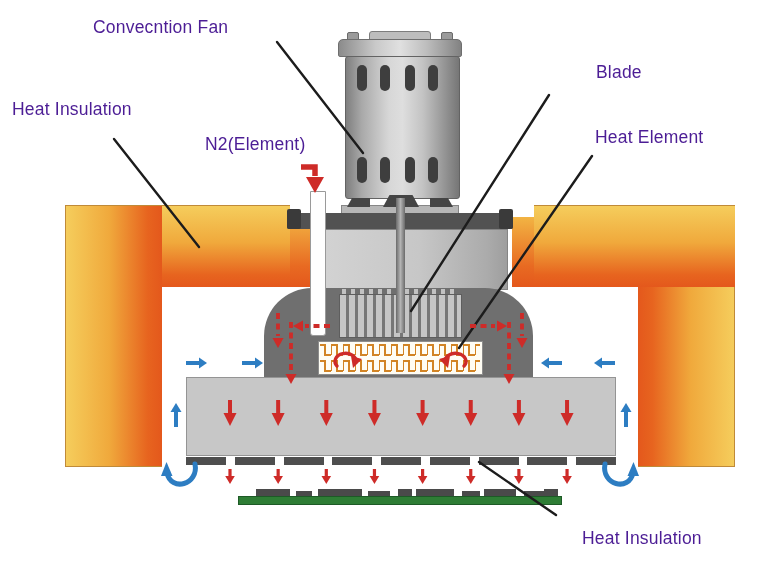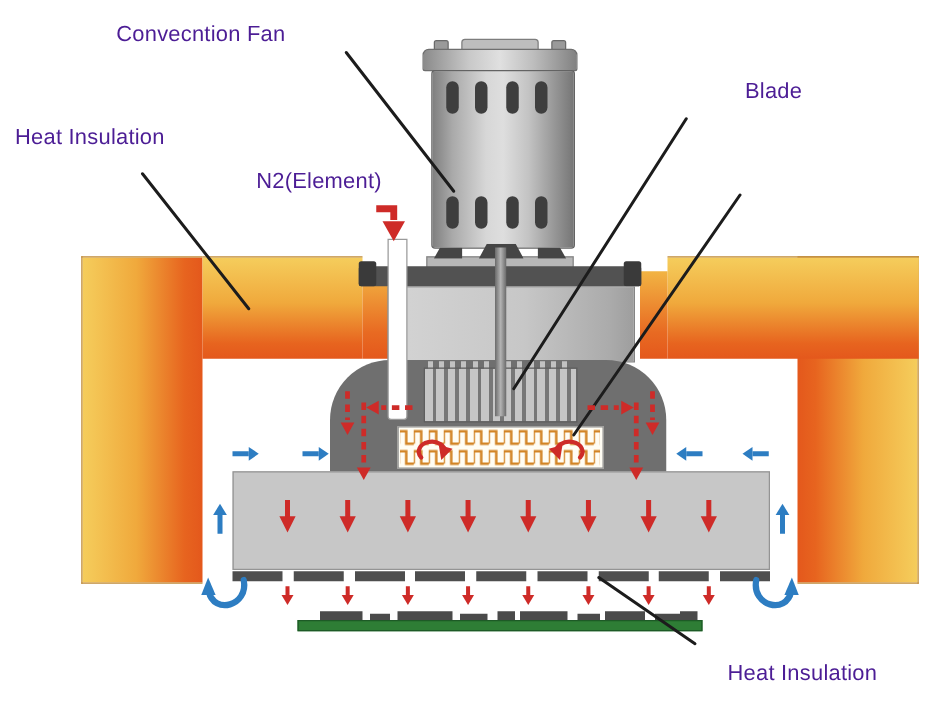--- a/index.html
+++ b/index.html
@@ -227,14 +227,15 @@
         <use href="#jet-mini" transform="translate(470.75,469)"></use>
         <use href="#jet-mini" transform="translate(518.9,469)"></use>
         <use href="#jet-mini" transform="translate(567.05,469)"></use>
       </g>
   </svg>
 
   <div class="lbl" style="left:93px;top:17px;">Convecntion Fan</div>
   <div class="lbl" style="left:12px;top:99px;">Heat Insulation</div>
   <div class="lbl" style="left:205px;top:134px;">N2(Element)</div>
   <div class="lbl" style="left:566px;top:62px;margin-left:30px;">Blade</div>
+  <div class="lbl" style="left:595px;top:127px;">Heat Element</div>
   <div class="lbl" style="left:582px;top:528px;">Heat Insulation</div>
 </div>
 
 </body></html>

